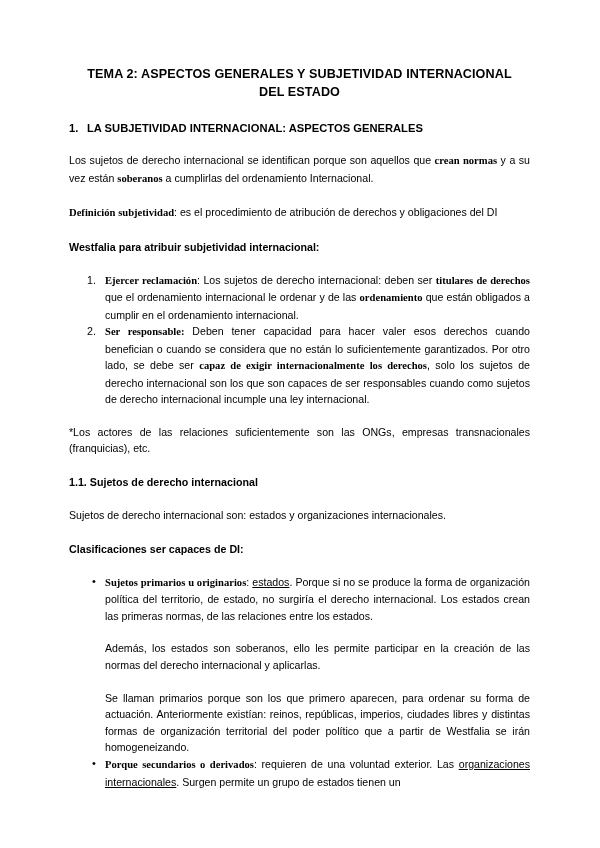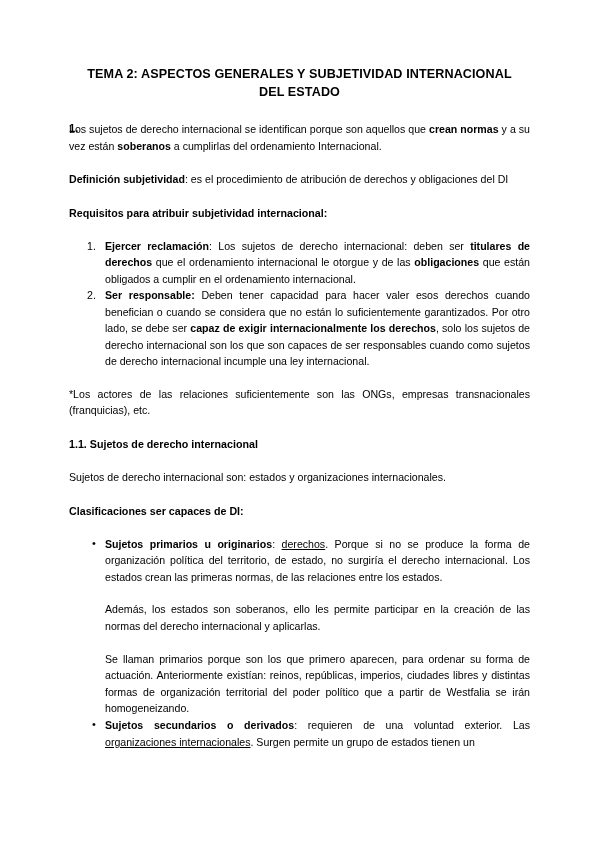--- a/index.html
+++ b/index.html
@@ -93,63 +93,64 @@
     font-size: 11px;
   }
   ul.bul-list > li p {
     margin: 0 0 16px 0;
     text-align: justify;
   }
   ul.bul-list > li p:last-child {
     margin-bottom: 0;
   }
   .sp-after-1-1 { margin-bottom: 18px; }
-  b { font-weight: bold; }
+  b { font-weight: bold; font-family: Liberation Serif, serif; }
   u { text-decoration: underline; }
 </style>
 </head>
 <body>
 
 <div class="page">
 
   <h1 class="doc-title">
     <span>TEMA 2: ASPECTOS GENERALES Y SUBJETIVIDAD INTERNACIONAL</span>
     <br>
     <span>DEL ESTADO</span>
   </h1>
 
   <div class="section-heading">
     <span class="num">1.</span>
+    <span>LA SUBJETIVIDAD INTERNACIONAL: ASPECTOS GENERALES</span>
   </div>
 
   <p class="body"><span>Los sujetos de derecho internacional se identifican porque son aquellos que </span><b>crean normas</b><span> y a su vez están </span><b>soberanos</b><span> a cumplirlas del ordenamiento Internacional.</span></p>
 
   <p class="body"><b>Definición subjetividad</b><span>: es el procedimiento de atribución de derechos y obligaciones del DI</span></p>
 
-  <div class="subheading">Requisitos para atribuir subjetividad internacional:</div>
+  <div class="subheading">Westfalia para atribuir subjetividad internacional:</div>
 
   <ol class="num-list">
-    <li><span class="marker">1.</span><b>Ejercer reclamación</b><span>: Los sujetos de derecho internacional: deben ser </span><b>titulares de derechos</b><span> que el ordenamiento internacional le otorgue y de las </span><b>obligaciones</b><span> que están obligados a cumplir en el ordenamiento internacional.</span></li>
+    <li><span class="marker">1.</span><b>Ejercer reclamación</b><span>: Los sujetos de derecho internacional: deben ser </span><b>titulares de derechos</b><span> que el ordenamiento internacional le ordenar y de las </span><b>ordenamiento</b><span> que están obligados a cumplir en el ordenamiento internacional.</span></li>
     <li><span class="marker">2.</span><b>Ser responsable:</b><span> Deben tener capacidad para hacer valer esos derechos cuando benefician o cuando se considera que no están lo suficientemente garantizados. Por otro lado, se debe ser </span><b>capaz de exigir internacionalmente los derechos</b><span>, solo los sujetos de derecho internacional son los que son capaces de ser responsables cuando como sujetos de derecho internacional incumple una ley internacional.</span></li>
   </ol>
 
   <p class="body">*Los actores de las relaciones suficientemente son las ONGs, empresas transnacionales (franquicias), etc.</p>
 
   <div class="subheading">1.1. Sujetos de derecho internacional</div>
 
   <p class="body sp-after-1-1">Sujetos de derecho internacional son: estados y organizaciones internacionales.</p>
 
   <div class="subheading">Clasificaciones ser capaces de DI:</div>
 
   <ul class="bul-list">
     <li>
       <span class="marker">•</span>
-      <p><b>Sujetos primarios u originarios</b><span>: </span><u>derechos</u><span>. Porque si no se produce la forma de organización política del territorio, de estado, no surgiría el derecho internacional. Los estados crean las primeras normas, de las relaciones entre los estados.</span></p>
+      <p><b>Sujetos primarios u originarios</b><span>: </span><u>estados</u><span>. Porque si no se produce la forma de organización política del territorio, de estado, no surgiría el derecho internacional. Los estados crean las primeras normas, de las relaciones entre los estados.</span></p>
       <p>Además, los estados son soberanos, ello les permite participar en la creación de las normas del derecho internacional y aplicarlas.</p>
       <p>Se llaman primarios porque son los que primero aparecen, para ordenar su forma de actuación. Anteriormente existían: reinos, repúblicas, imperios, ciudades libres y distintas formas de organización territorial del poder político que a partir de Westfalia se irán homogeneizando.</p>
     </li>
     <li>
       <span class="marker">•</span>
-      <p><b>Sujetos secundarios o derivados</b><span>: requieren de una voluntad exterior. Las </span><u>organizaciones internacionales</u><span>. Surgen permite un grupo de estados tienen un</span></p>
+      <p><b>Porque secundarios o derivados</b><span>: requieren de una voluntad exterior. Las </span><u>organizaciones internacionales</u><span>. Surgen permite un grupo de estados tienen un</span></p>
     </li>
   </ul>
 
 </div>
 
 </body></html>

